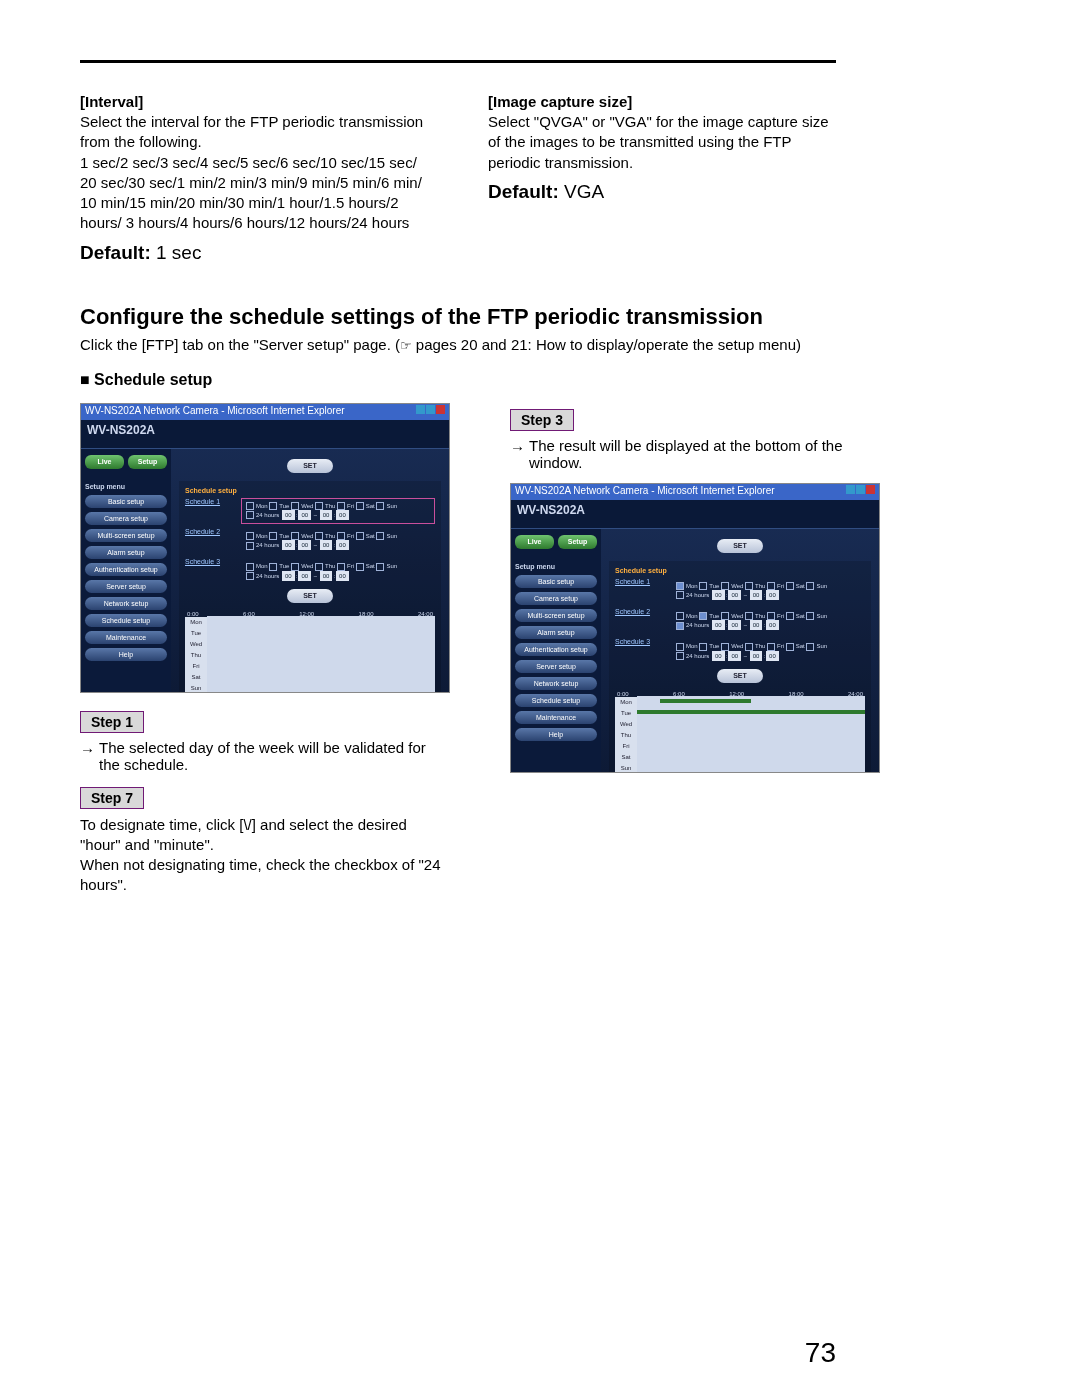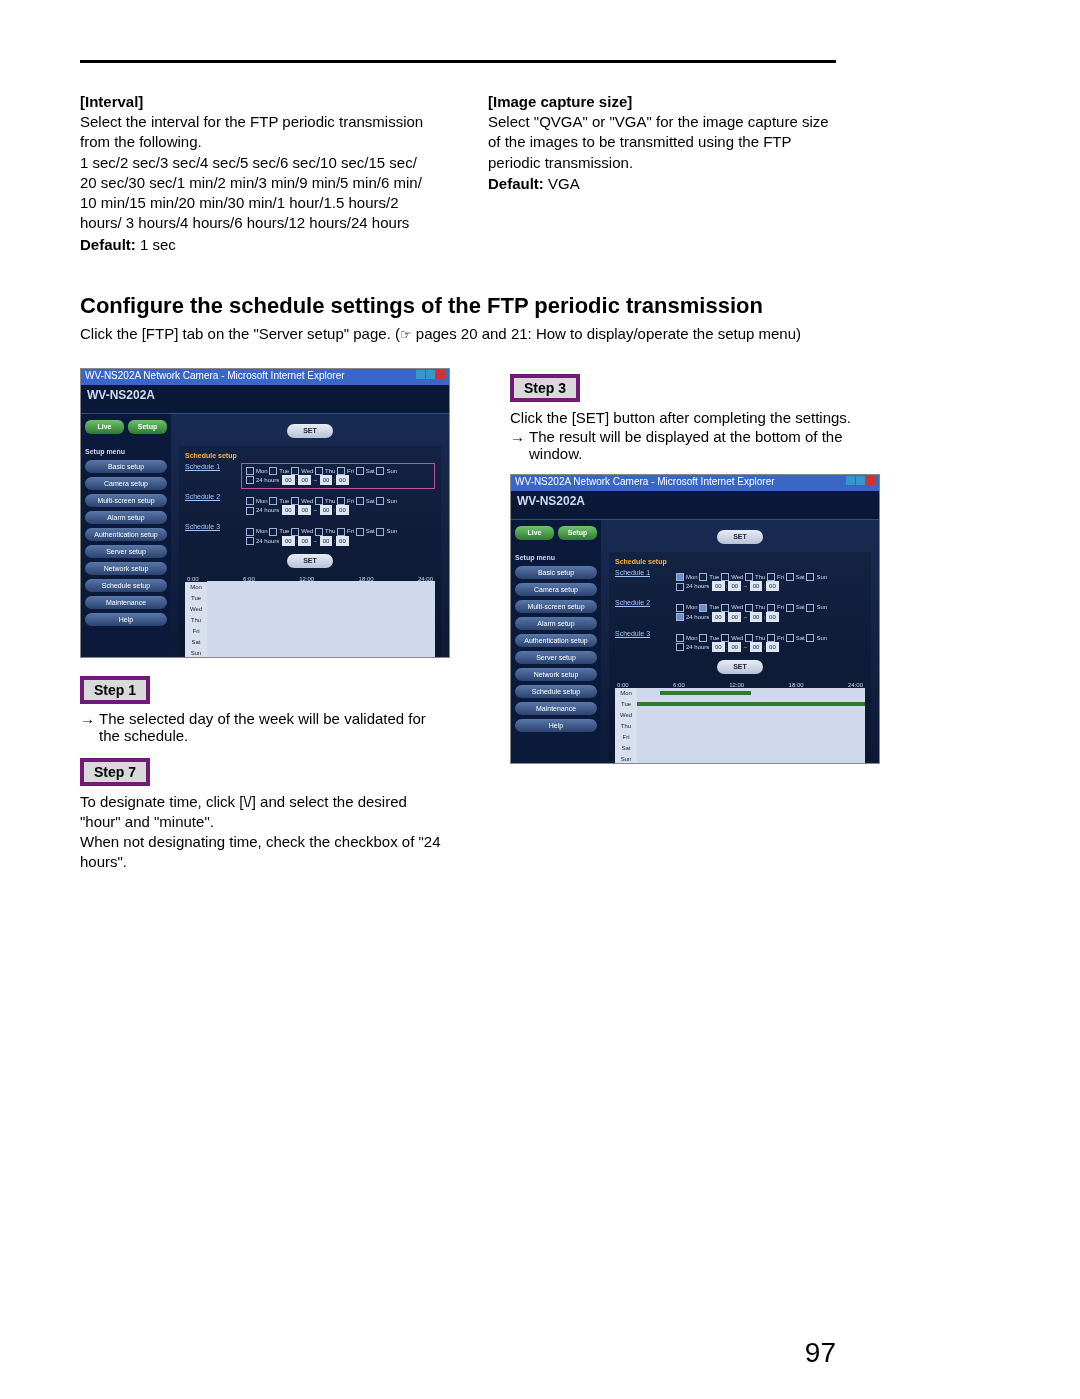--- a/index.html
+++ b/index.html
@@ -31,22 +31,22 @@
   .section-title {
     font-weight: bold;
     font-size: 15px;
     margin: 0 0 2px 0;
   }
   .body-text {
     font-size: 15px;
     line-height: 1.35;
   }
   .default-line {
-    font-size: 15px;
-    margin-top: 2px;
+    font-size: 19px;
+    margin-top: 8px;
   }
   .default-line b {
     font-weight: bold;
   }
   .h2 {
     font-size: 22px;
     font-weight: bold;
     margin: 40px 0 6px 0;
   }
   .sub-note {
@@ -58,21 +58,21 @@
     font-weight: bold;
     margin: 10px 0 6px 0;
   }
   .h4 {
     font-size: 15px;
     font-weight: bold;
     margin: 24px 0 10px 0;
   }
   .step-label {
     background: #d9d9d9;
-    border: 4px solid #701a75;
+    border: 1px solid #701a75;
     display: inline-block;
     padding: 2px 10px;
     font-size: 14px;
     font-weight: bold;
     margin: 14px 0 6px 0;
   }
   .arrow-line {
     font-size: 15px;
     display: flex;
     align-items: flex-start;
@@ -242,20 +242,23 @@
         <span>VGA</span>
       </div>
     </div>
   </div>
 
   <div class="h2">Configure the schedule settings of the FTP periodic transmission</div>
   <div class="sub-note">
     <span>Click the [FTP] tab on the "Server setup" page. (</span><span class="ref-icon">☞</span><span> pages 20 and 21: How to display/operate the setup menu)</span>
   </div>
 
+  <div class="h3">
+    <span class="block-square">■ </span><span>Schedule setup</span>
+  </div>
 
 
   <div class="two-col">
 
     <div class="col">
 
       
       <div class="screenshot-mock">
         <div class="sm-titlebar">
           <span>WV-NS202A Network Camera - Microsoft Internet Explorer</span>
@@ -379,21 +382,20 @@
 
       <div class="step-label">Step 7</div>
       <div class="body-text">
         <span>To designate time, click [</span><span>\/</span><span>] and select the desired "hour" and "minute".</span>
       </div>
       <div class="body-text">When not designating time, check the checkbox of "24 hours".</div>
     </div>
 
     <div class="col">
       <div class="step-label">Step 3</div>
-      <div class="body-text">Click the [SET] button after completing the settings.</div>
       <div class="arrow-line">
         <span class="arrow">→</span>
         <span class="atxt">The result will be displayed at the bottom of the window.</span>
       </div>
 
       
       <div class="screenshot-mock" style="margin-top:12px;">
         <div class="sm-titlebar">
           <span>WV-NS202A Network Camera - Microsoft Internet Explorer</span>
           <span class="winbtns"><span class="min"></span><span class="max"></span><span></span></span>
@@ -508,14 +510,14 @@
                   </div>
               </div>
             </div>
           </div>
         </div>
       </div>
 
     </div>
   </div>
 
-  <div class="page-num">97</div>
+  <div class="page-num">73</div>
 </div>
 
 </body></html>

